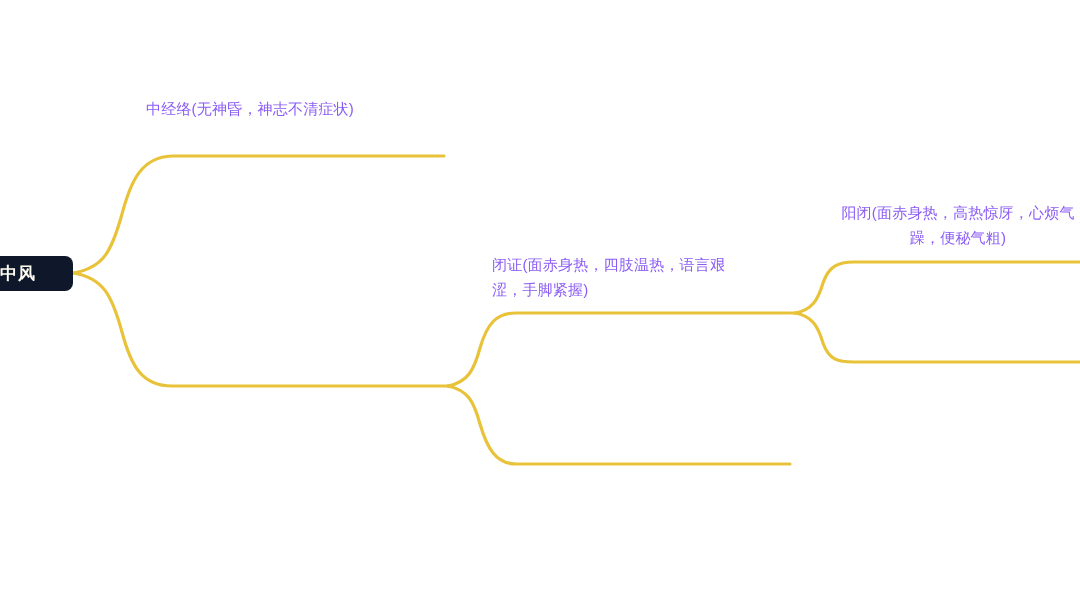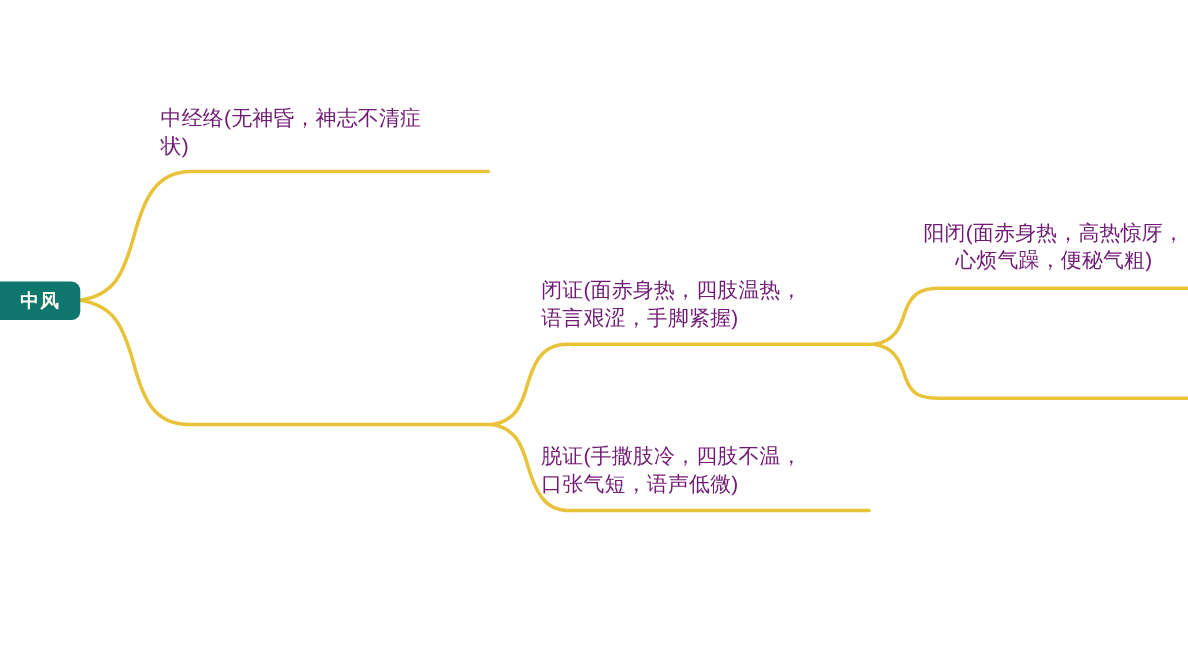--- a/index.html
+++ b/index.html
@@ -25,40 +25,39 @@
     top: 0;
     width: 1080px;
     height: 611px;
   }
   .root-node {
     position: absolute;
     left: 0px;
     top: 256px;
     width: 73px;
     height: 35px;
-    background: #0f766e;
+    background: #0f172a;
     border-top-right-radius: 8px;
     border-bottom-right-radius: 8px;
     box-sizing: border-box;
     display: flex;
     align-items: center;
-    justify-content: center;
   }
   .root-label {
     color: #fffdf2;
     font-size: 17px;
     font-weight: bold;
     letter-spacing: 1px;
     line-height: 1;
     white-space: nowrap;
   }
   .topic {
     position: absolute;
-    color: #701a75;
-    font-size: 19px;
+    color: #8b5cf6;
+    font-size: 15px;
     line-height: 25px;
     letter-spacing: 0.2px;
     white-space: normal;
     word-break: break-all;
   }
   .topic-l1-a { left: 146px; top: 96px;  width: 238px; }
   .topic-l1-b { left: 146px; top: 325px; width: 238px; }
   .topic-l2-a { left: 492px; top: 252px; width: 240px; }
   .topic-l2-b { left: 492px; top: 403px; width: 238px; }
   .topic-l3-a { left: 838px; top: 200px; width: 240px; text-align: center; }
@@ -88,18 +87,17 @@
 
   <div class="root-node">
     <span class="root-label">中风</span>
   </div>
 
   <div class="topic topic-l1-a">中经络(无神昏，神志不清症状)</div>
 
 
   <div class="topic topic-l2-a">闭证(面赤身热，四肢温热，语言艰涩，手脚紧握)</div>
 
-  <div class="topic topic-l2-b">脱证(手撒肢冷，四肢不温，口张气短，语声低微)</div>
 
   <div class="topic topic-l3-a">阳闭(面赤身热，高热惊厊，心烦气躁，便秘气粗)</div>
 
 
 </div>
 
 </body></html>

